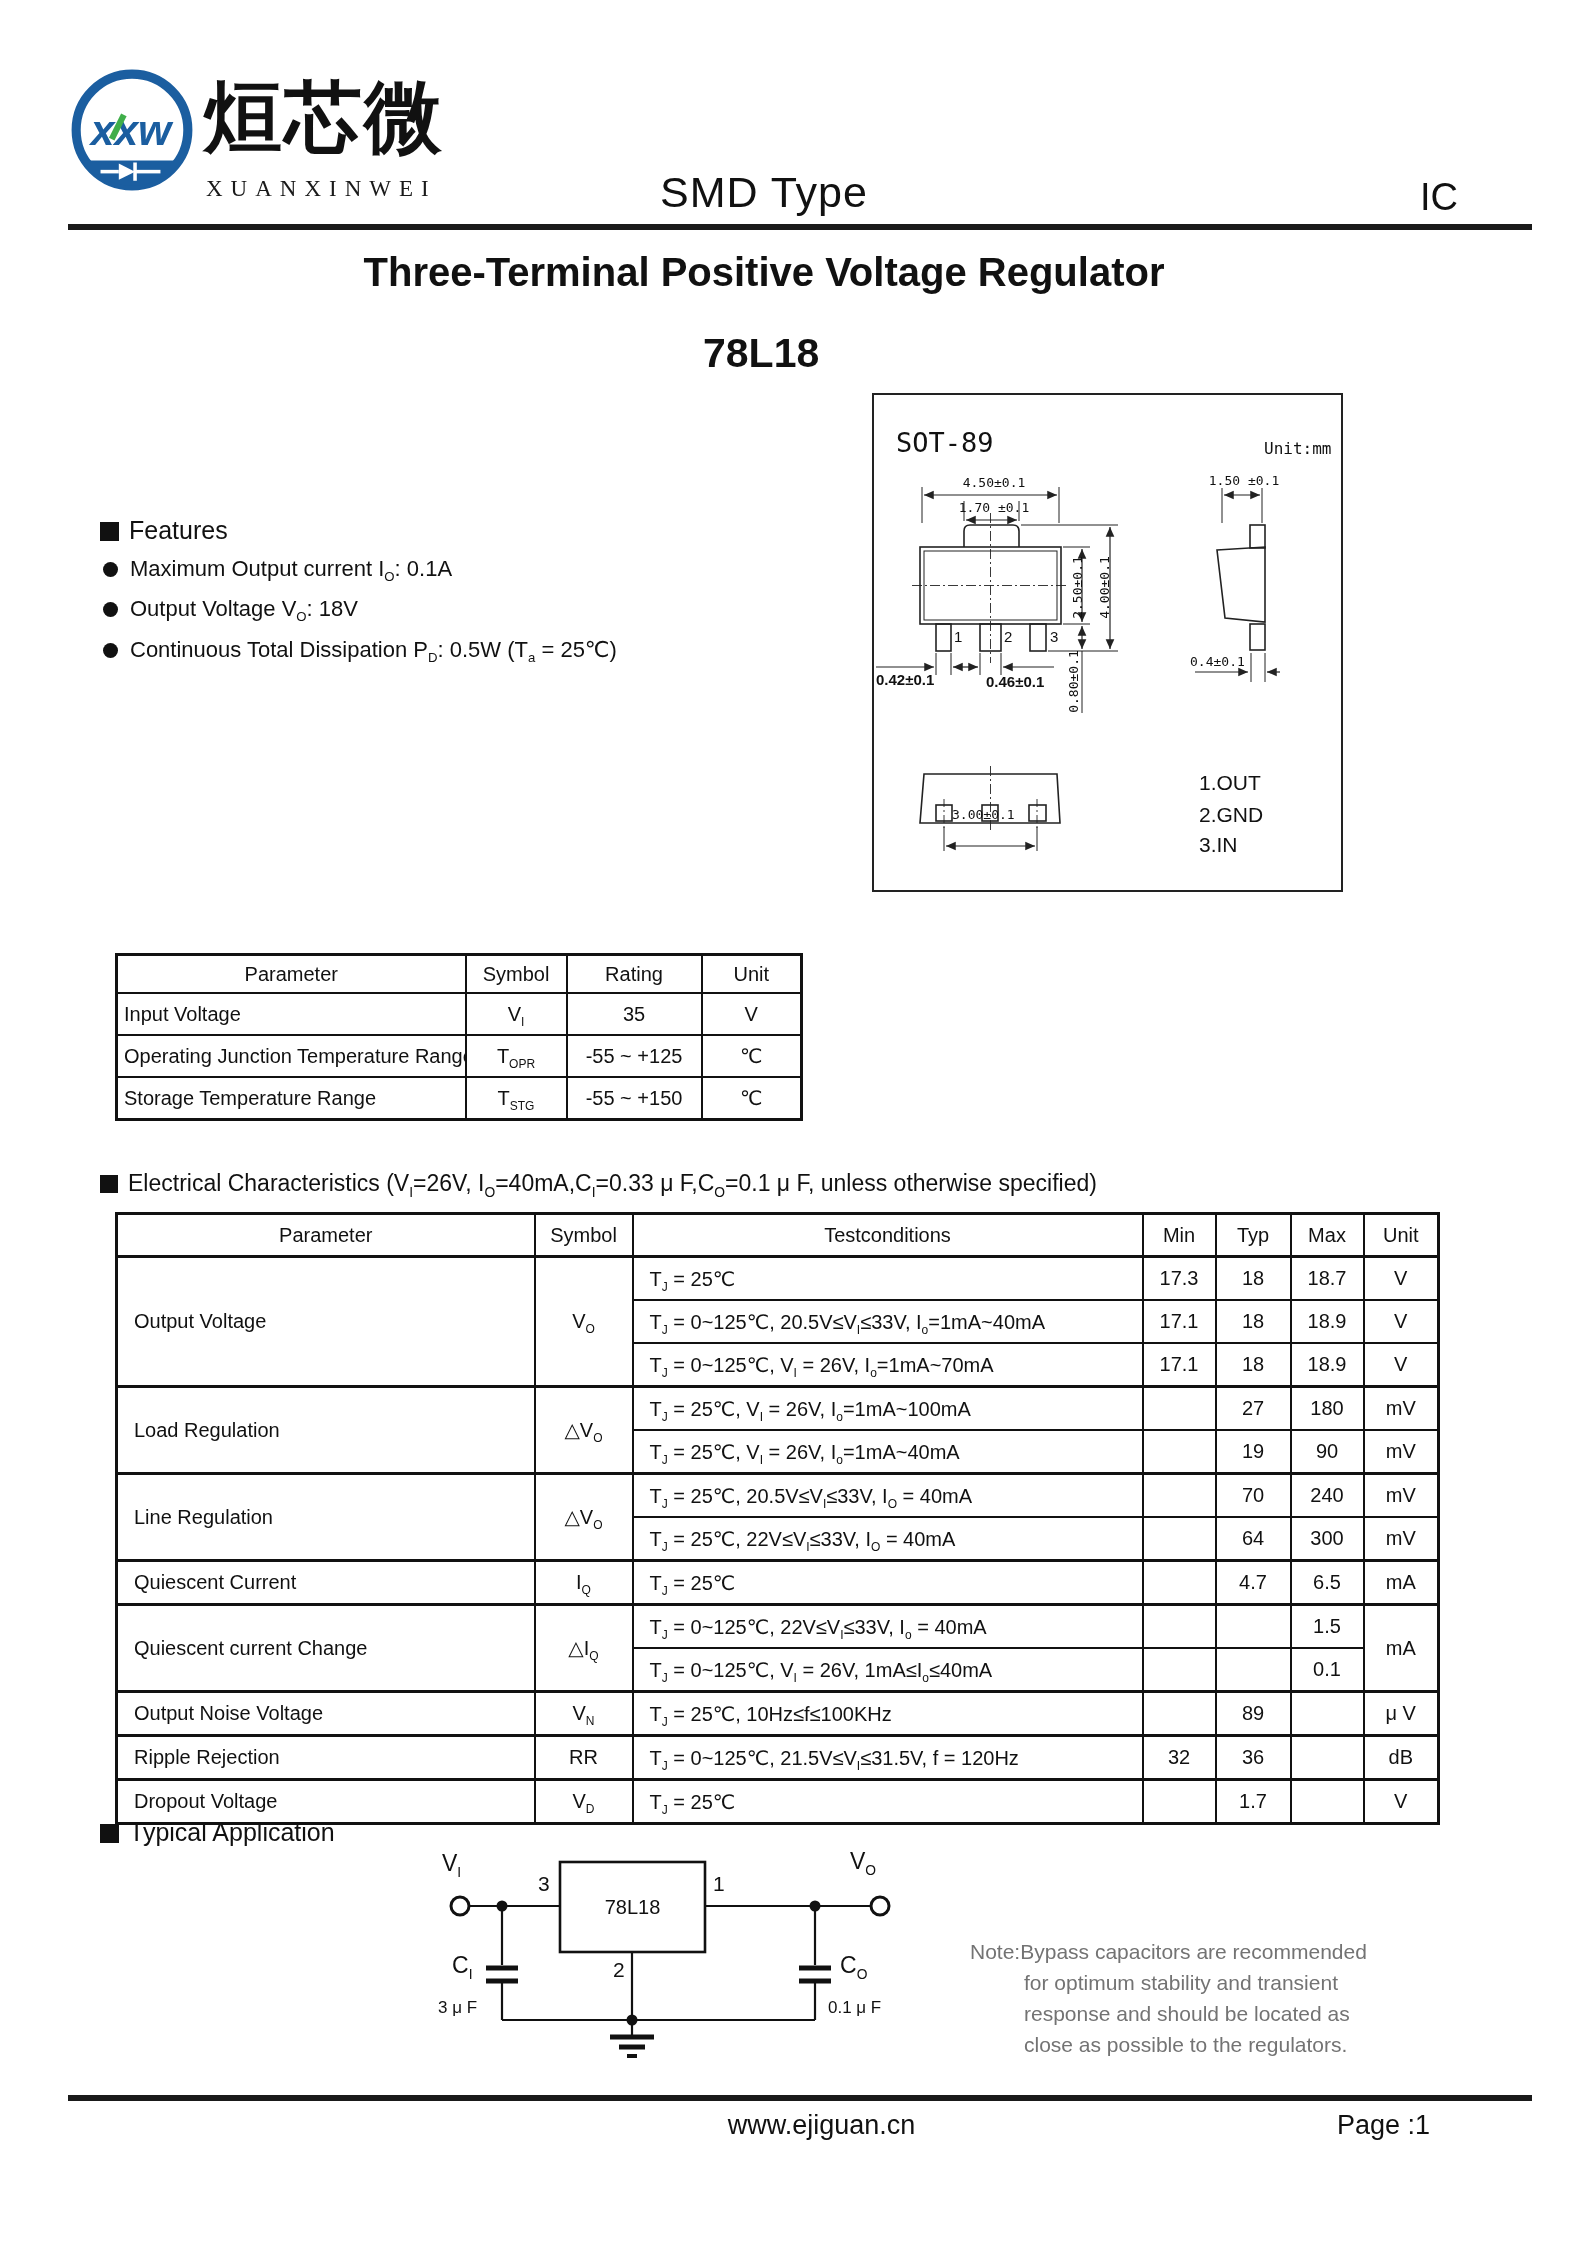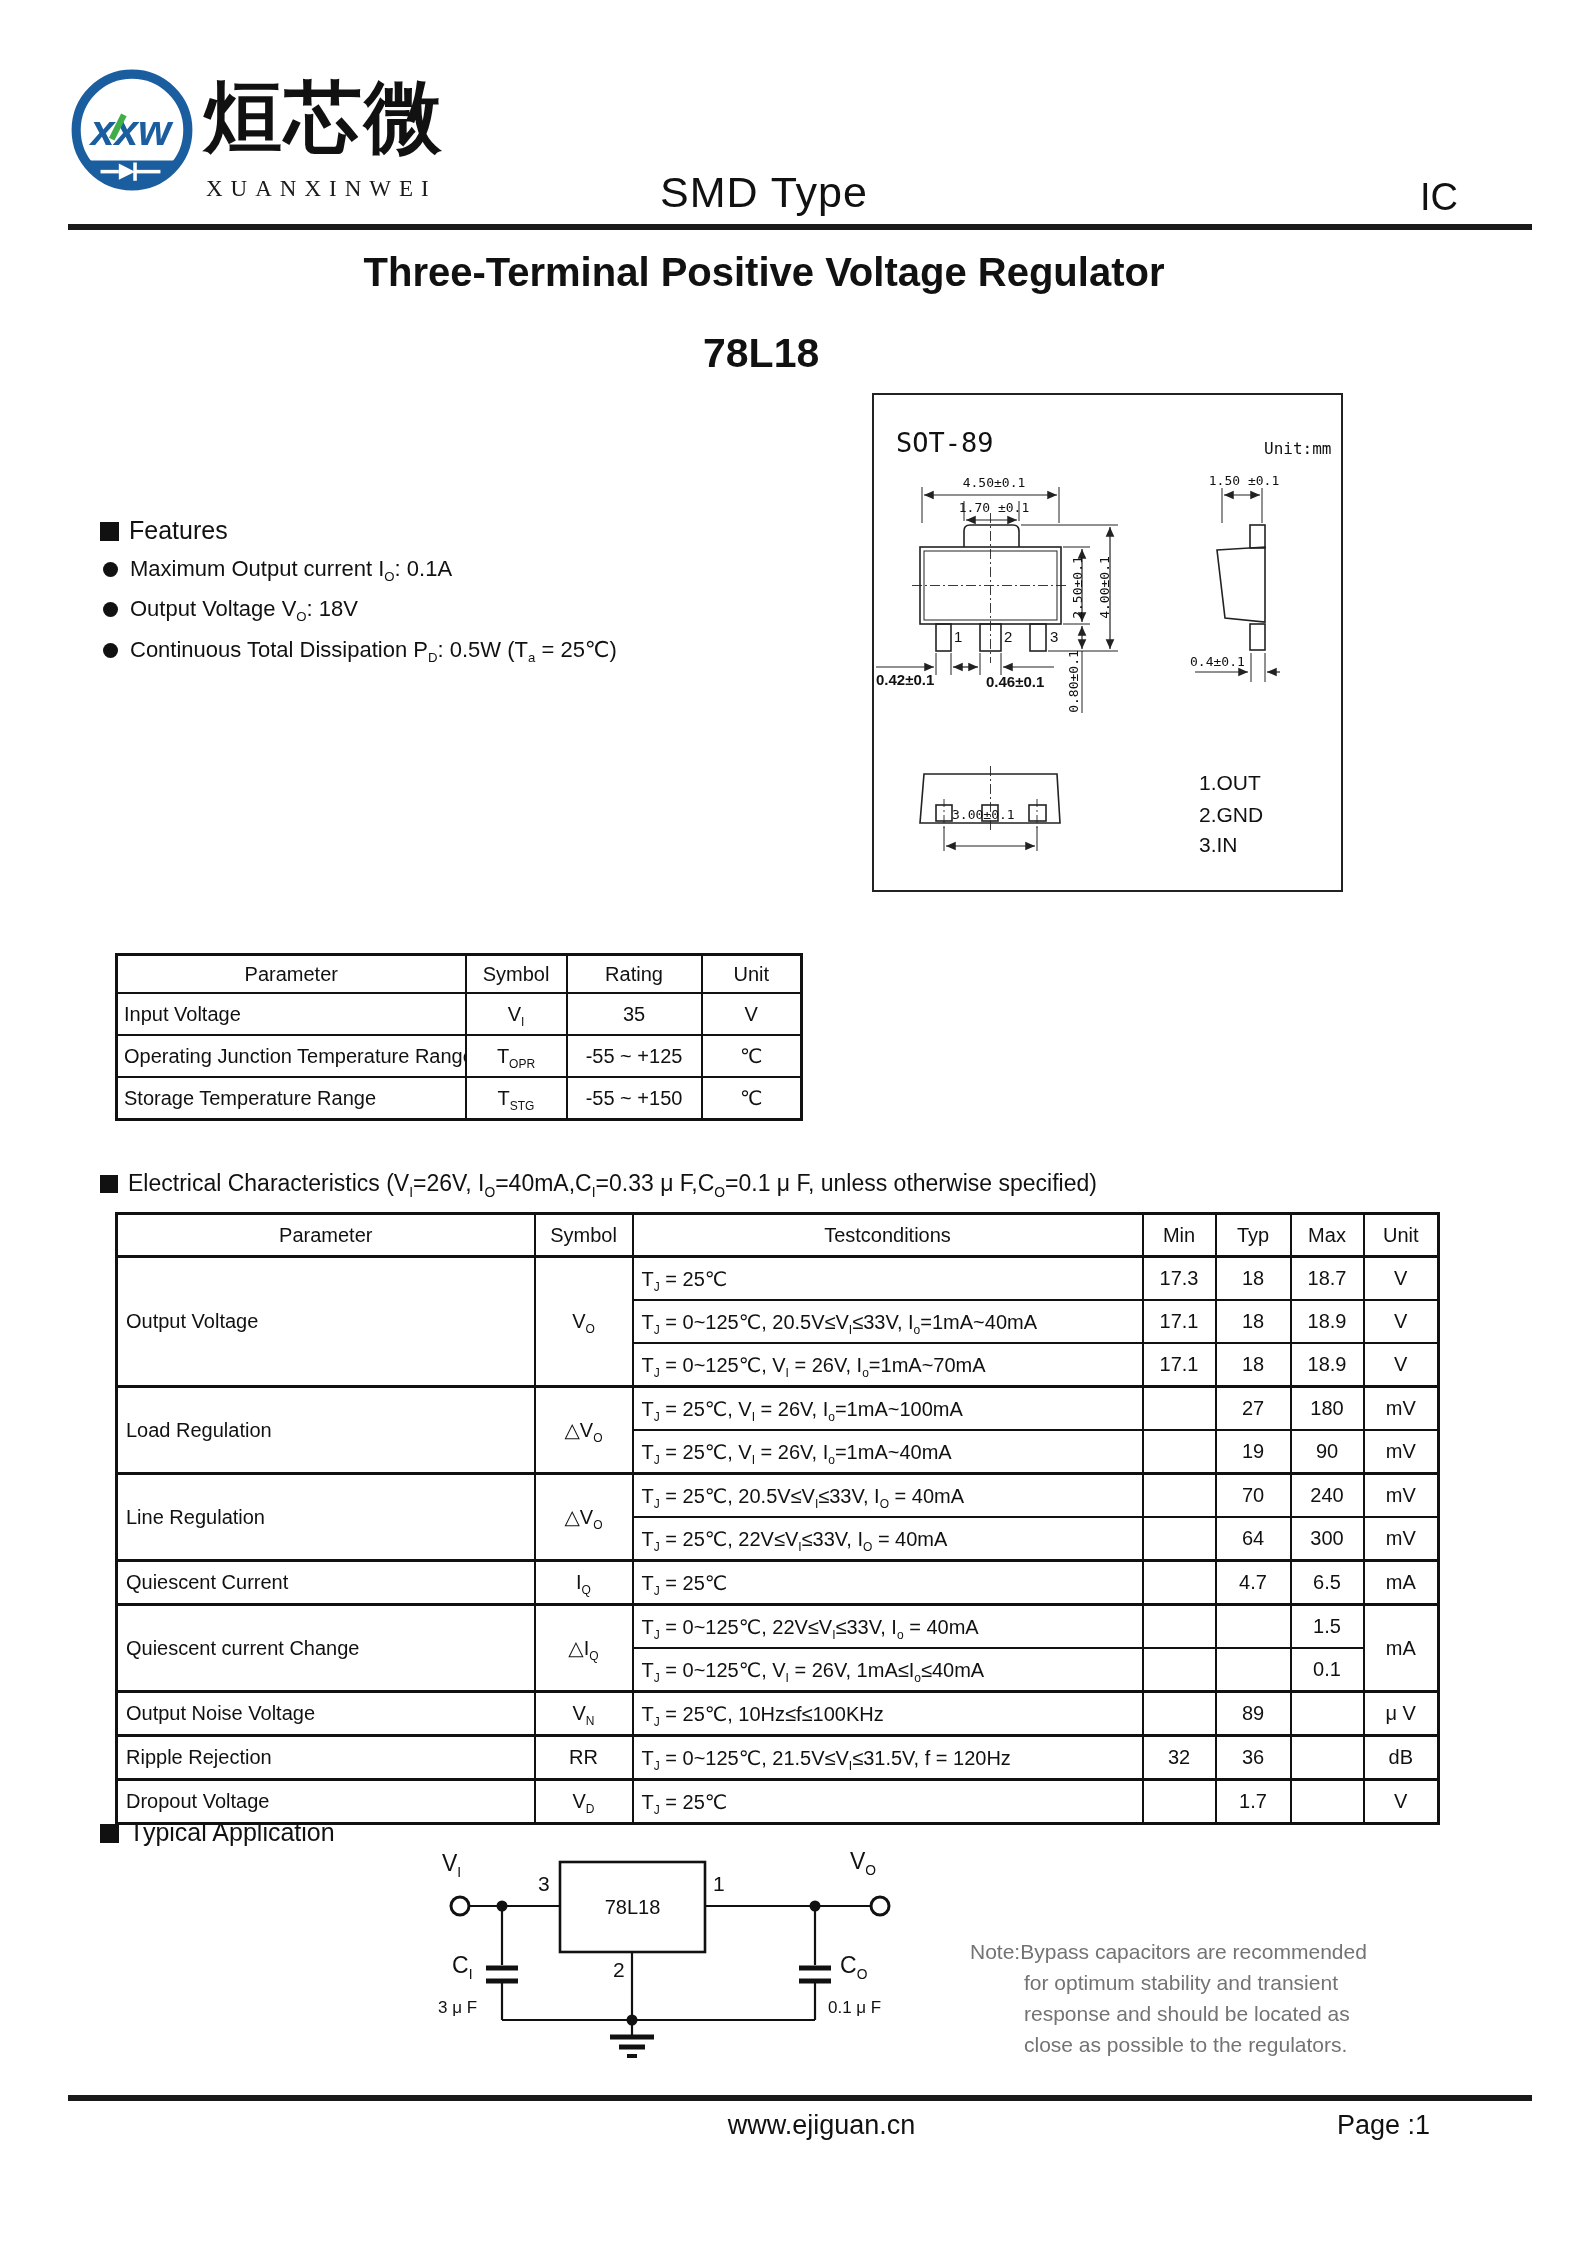--- a/index.html
+++ b/index.html
@@ -36,21 +36,21 @@
   
   table{border-collapse:collapse;table-layout:fixed;position:absolute;background:#fff;}
   th,td{border:2px solid #111;overflow:hidden;white-space:nowrap;font-weight:normal;}
   .amr{left:115px;top:953px;width:685px;font-size:20px;border:3px solid #111;}
   .amr th{height:34px;text-align:center;}
   .amr td{height:38px;text-align:center;}
   .amr td.pl{text-align:left;padding-left:6px;}
   .ec{left:115px;top:1212px;width:1322px;font-size:20px;border:3px solid #111;}
   .ec th{height:38px;text-align:center;}
   .ec td{height:39px;text-align:center;}
-  .ec td.pl{text-align:left;padding-left:8px;}
+  .ec td.pl{text-align:left;padding-left:16px;}
   .ec tr.grp>td{border-top-width:3px;}
   sub{font-size:.6em;line-height:0;}
   
   .circuit{position:absolute;left:430px;top:1850px;width:520px;height:225px;}
   .circuit svg{position:absolute;left:0;top:0;}
   .clab{position:absolute;font-size:23px;white-space:nowrap;}
   .cpin{position:absolute;font-size:21px;}
   .cval{position:absolute;font-size:17px;}
   .note{position:absolute;left:970px;top:1936px;font-size:21px;line-height:31px;color:#737373;}
   .note div+div{padding-left:54px;}

